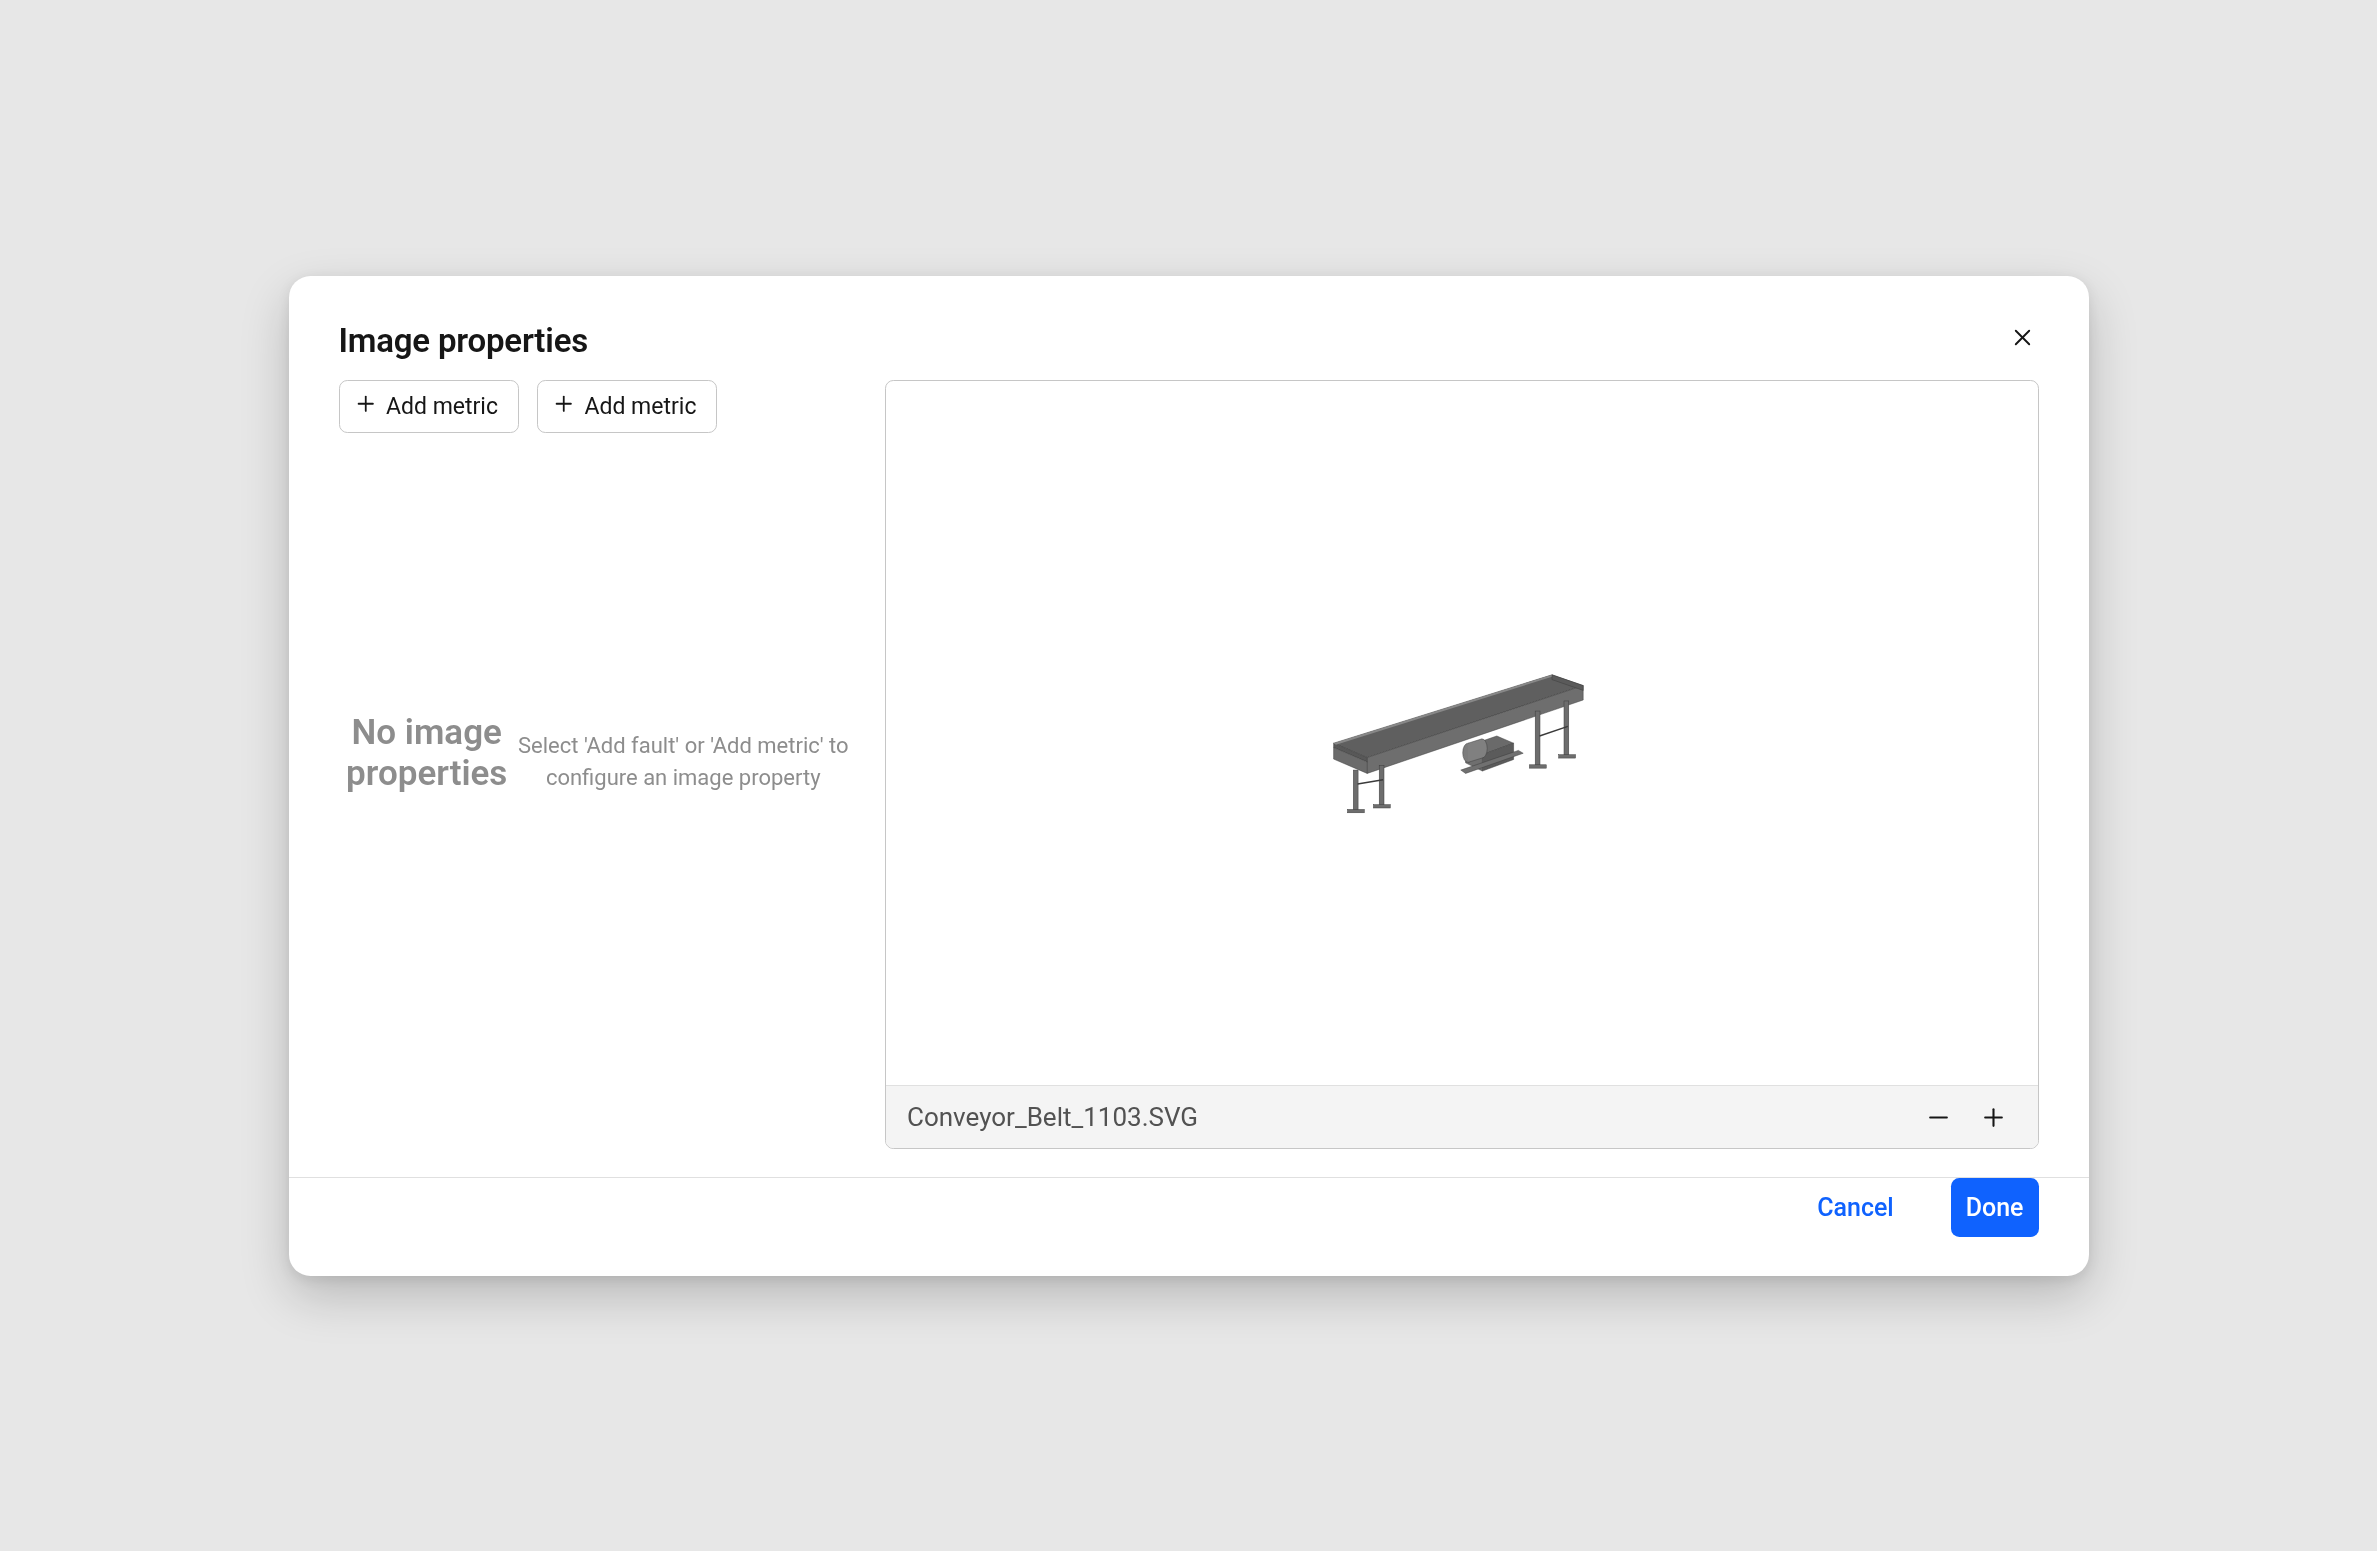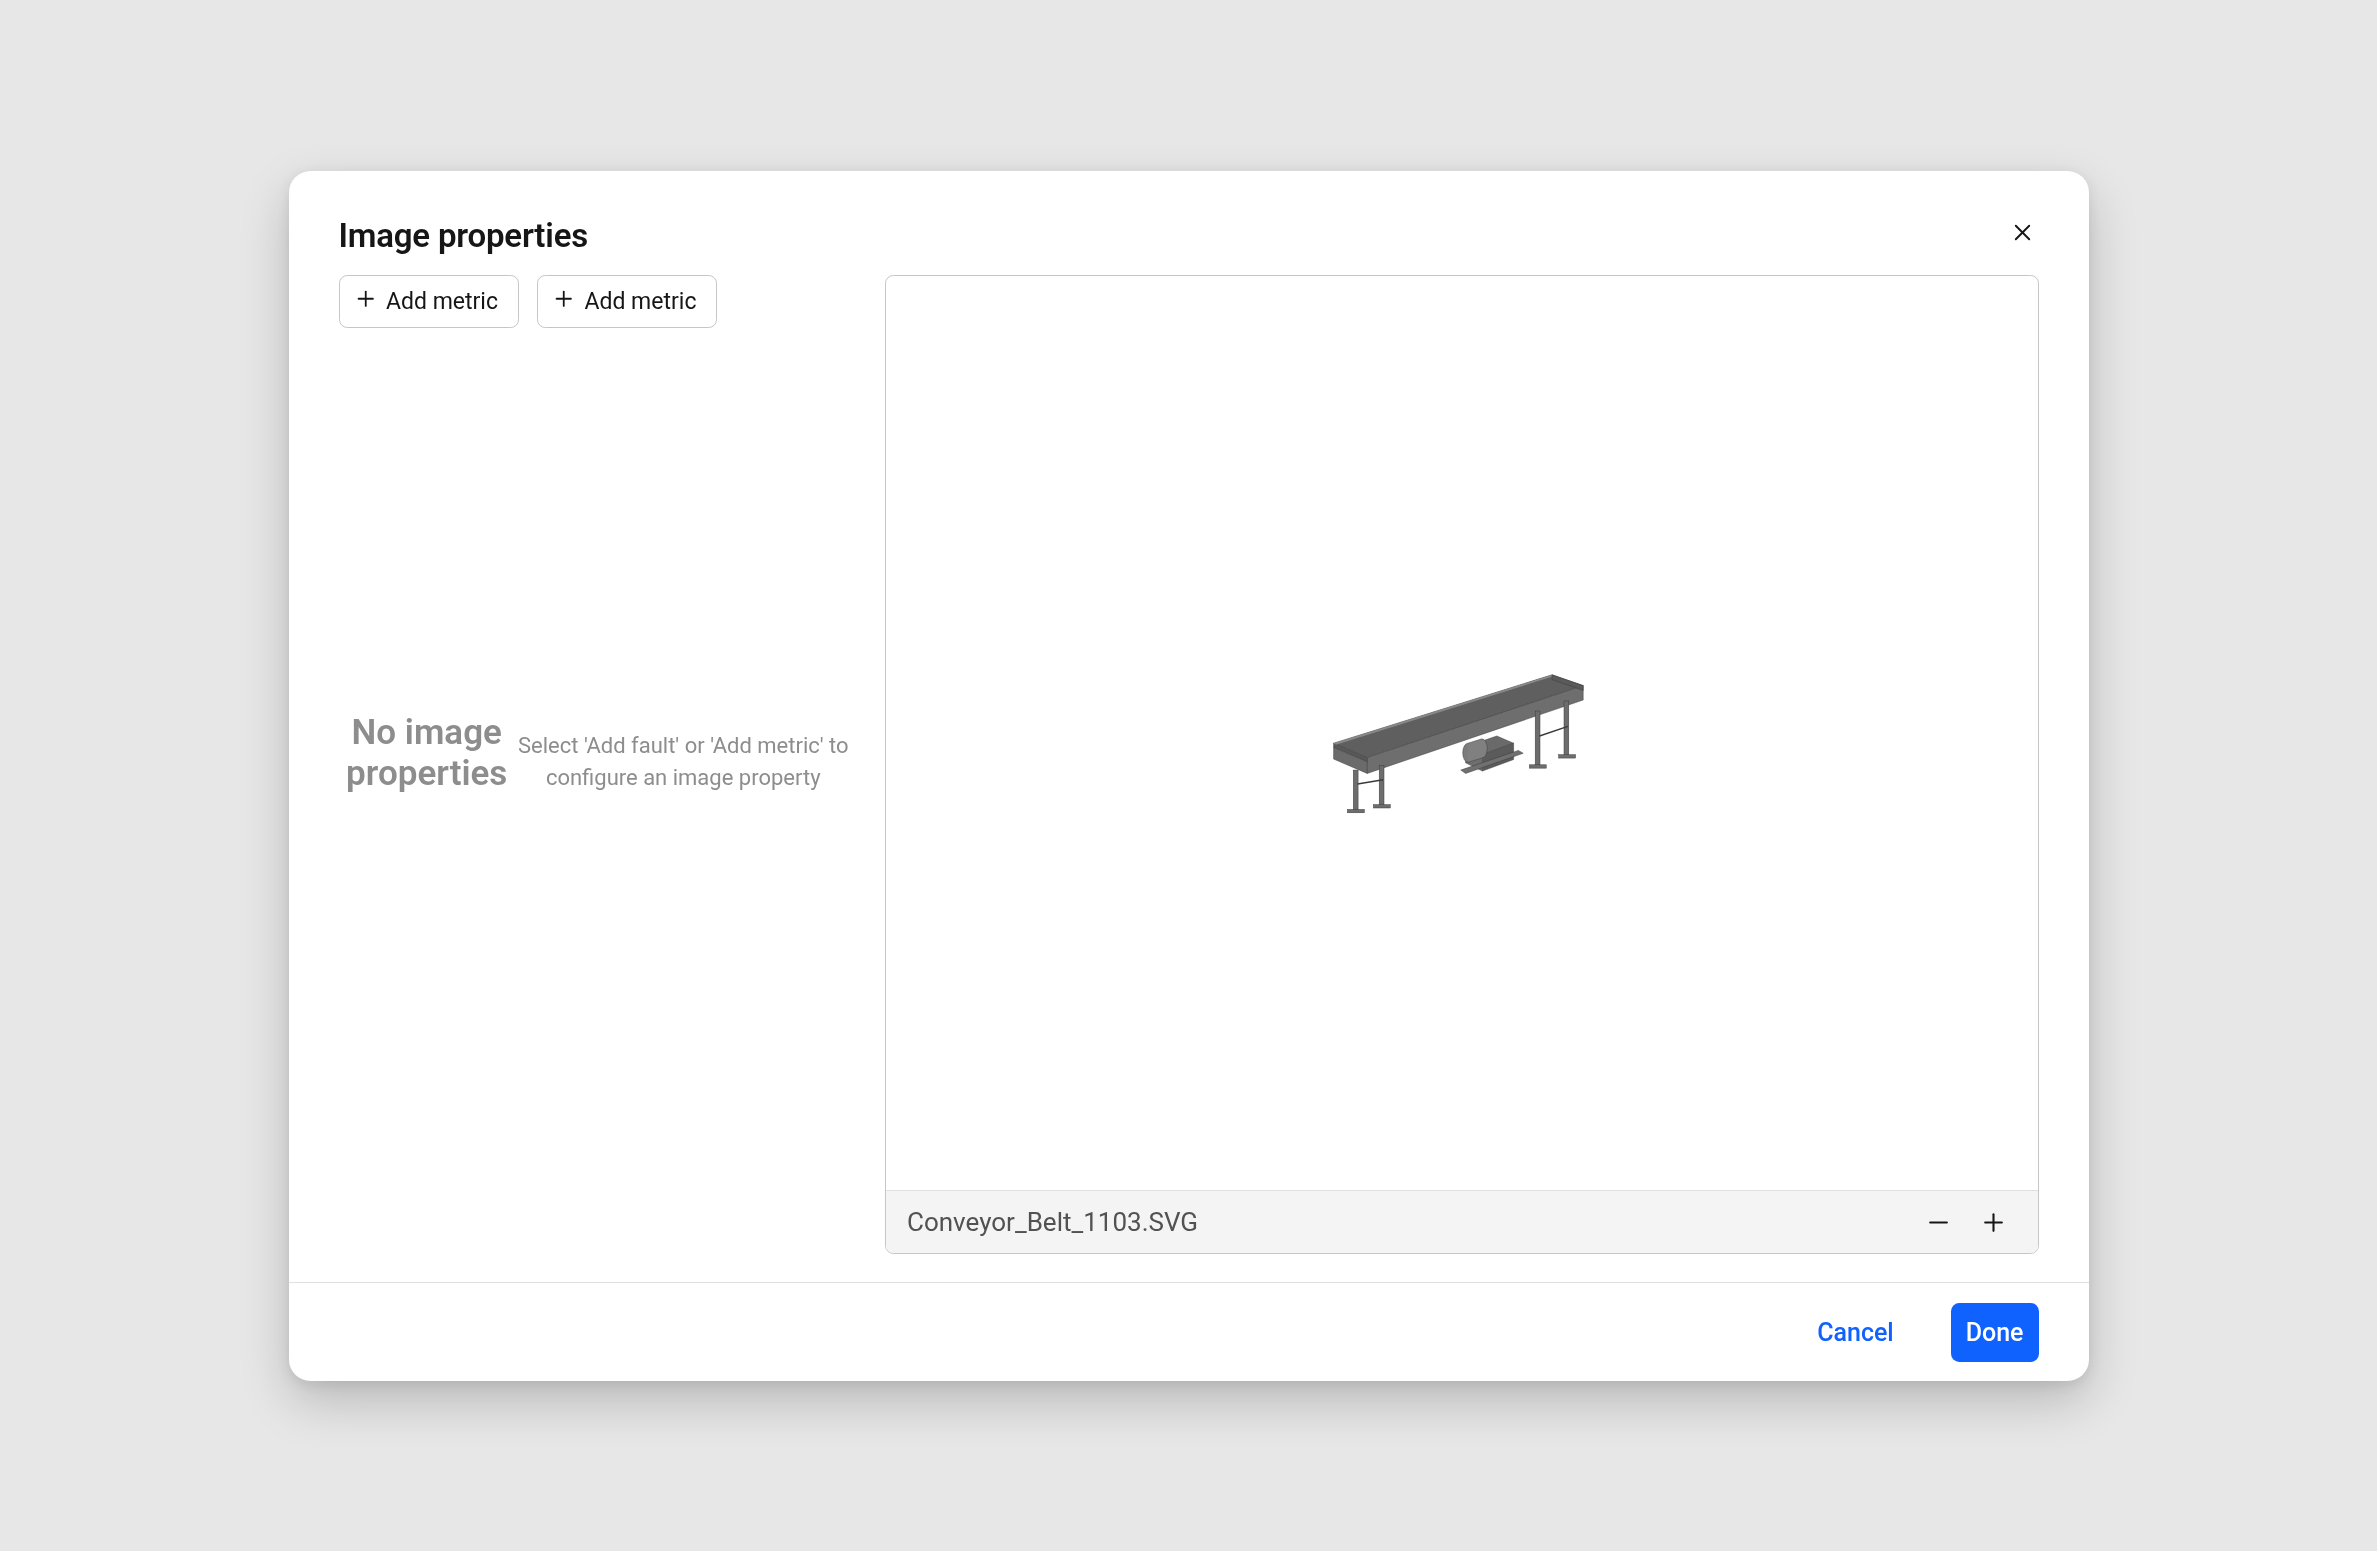--- a/index.html
+++ b/index.html
@@ -8,21 +8,21 @@
     font-family: -apple-system, BlinkMacSystemFont, "Segoe UI", Roboto, Helvetica, Arial, sans-serif;
     background: #e7e7e7;
     display: flex;
     align-items: center;
     justify-content: center;
     width: 2377px;
     height: 1552px;
   }
   .dialog {
     width: 1800px;
-    height: 1210px;
+    height: 1000px;
     background: #fff;
     border-radius: 21.5px;
     box-shadow: 0 20px 50px rgba(0,0,0,0.20), 0 3.3px 13.2px rgba(0,0,0,0.08);
     display: flex;
     flex-direction: column;
     position: relative;
     overflow: hidden;
   }
   .dialog-header {
     padding: 45px 50px 20px 50px;
@@ -134,21 +134,21 @@
     color: #161616;
     line-height: 0;
     margin-left: 10px;
   }
   .zoom-btn svg { width: 25px; height: 25px; }
 
   .dialog-footer {
     height: 99px;
     border-top: 0.8px solid #e0e0e0;
     display: flex;
-    align-items: center;
+    align-items: flex-start;
     justify-content: flex-end;
     gap: 6.6px;
     padding: 0 50px;
   }
   .btn-secondary {
     background: none;
     border: none;
     color: #0f62fe;
     font-size: 25px;
     font-weight: 500;

